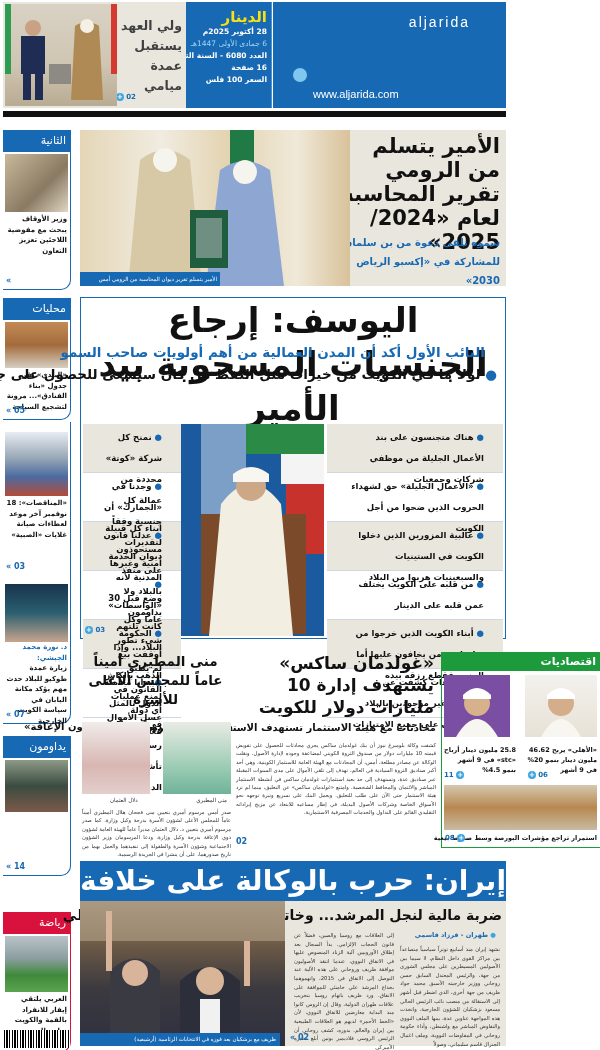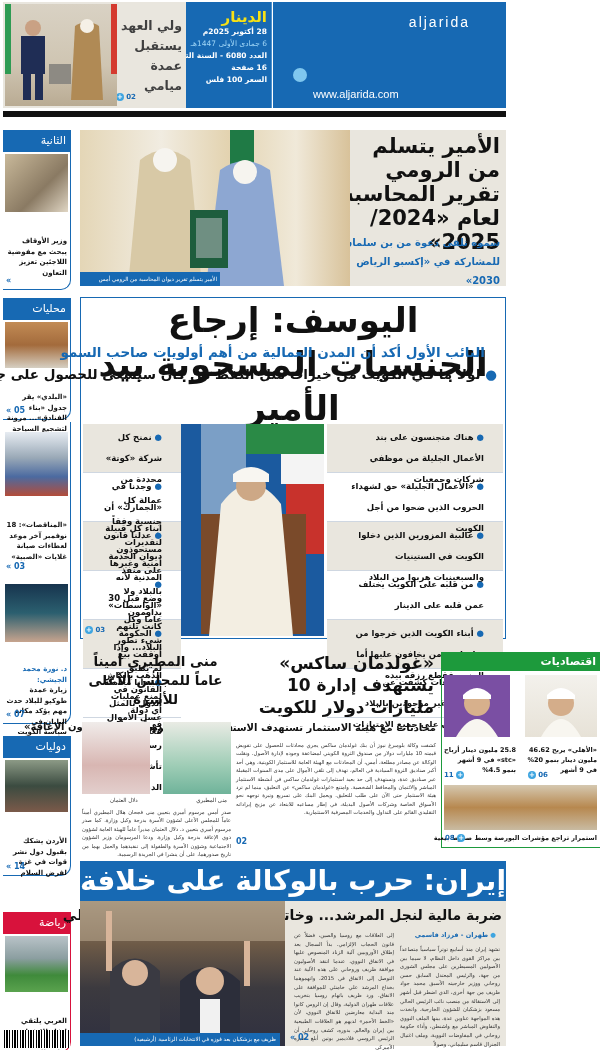--- a/index.html
+++ b/index.html
@@ -20,21 +20,21 @@
 #teaser{position:absolute;right:320px;top:0;width:183px;height:106px;background:#e9e6de}
 #teaser .txt{position:absolute;right:4px;top:14px;width:65px;font-weight:bold;color:#404040;font-size:12.5px;line-height:20px}
 #teaser .ref{position:absolute;right:50px;top:91px;font-size:7px;color:#1769b3;font-weight:bold;direction:ltr}
 #teaser .photo{position:absolute;left:2px;top:2px;width:112px;height:102px;background:linear-gradient(180deg,#d9d2c4 0%,#cfc5b2 60%,#b9ab93 100%);overflow:hidden}
 .plus{display:inline-block;width:8px;height:8px;border-radius:50%;background:#3fa5e0;color:#fff;font-size:7px;line-height:8px;text-align:center;vertical-align:middle}
 #rule{left:3px;top:111px;width:503px;height:6px;background:#111}
 
 .rail{position:absolute;left:3px;width:68px;border:1.5px solid #1769b3;border-left:none;border-top:none;border-radius:0 0 10px 0}
 .rail .hd{height:22px;background:#1769b3;color:#fff;font-weight:normal;font-size:11px;line-height:22px;padding-right:4px}
 .rail .img{height:58px;margin:2px 2px 0 2px}
-.rail .cap{font-size:7px;font-weight:bold;line-height:10.5px;padding:24px 3px 0 3px}
+.rail .cap{font-size:7px;font-weight:bold;line-height:10.5px;padding:2px 3px 0 3px}
 .rail .cap .kick{color:#1769b3;display:block}
 .rail .pg{position:absolute;left:3px;bottom:4px;color:#1769b3;font-size:8px;font-weight:bold;direction:ltr}
 
 #s1{left:80px;top:130px;width:426px;height:156px;background:#e9e6de}
 #s1 .head{position:absolute;right:6px;top:4px;width:160px;font-weight:bold;font-size:21px;line-height:24px;color:#111}
 #s1 .sub{position:absolute;right:6px;top:103px;width:165px;font-weight:bold;font-size:10px;line-height:19px;color:#1769b3}
 #s1 .ref{position:absolute;right:160px;top:138px;font-size:7px;color:#1769b3;font-weight:bold;direction:ltr}
 #s1 .photo{position:absolute;left:0;top:0;width:270px;height:156px;background:linear-gradient(90deg,#e4d6b6 0%,#f1ece1 30%,#e3d3b0 55%,#f0e9d9 80%,#d8c29a 100%);overflow:hidden}
 #s1 .cap{position:absolute;left:0;bottom:0;width:140px;height:14px;background:#1769b3;color:#fff;font-size:5.5px;line-height:14px;padding-right:3px;white-space:nowrap;overflow:hidden}
 
@@ -156,23 +156,22 @@
   <div style="position:absolute;left:3px;top:140px;color:#1769b3;font-size:8px;font-weight:bold;direction:ltr">« <span>03</span></div>
   <div class="img" style="position:absolute;top:160px;left:0;right:0;height:58px;background:linear-gradient(180deg,#17344e,#2b5f6f 50%,#c7a48e)"></div>
   <div class="cap" style="position:absolute;top:218px;left:0;right:0">
     <span class="kick">د. نورة محمد الجيشي:</span>
     <span>زيارة عمدة طوكيو للبلاد حدث مهم يؤكد مكانة اليابان في سياسة الكويت الخارجية</span>
   </div>
   <div class="pg">« <span>07</span></div>
 </div>
 
 <div class="rail" style="top:736px;height:140px">
-  <div class="hd">دوليات</div>
+  <div class="hd">يداومون</div>
   <div class="img" style="height:52px;background:linear-gradient(180deg,#8c9a86,#3b4b40 50%,#7b5a4a)"></div>
-  <div class="cap">الأردن يشكك بقبول دول نشر قوات في غزة لفرض السلام</div>
   <div class="pg">« <span>14</span></div>
 </div>
 
 <div class="rail sport" style="top:912px;height:140px">
   <div class="hd">رياضة</div>
   <div class="img" style="height:56px;background:linear-gradient(180deg,#b9c3c8,#8b9ea0 40%,#3f8a3b 70%,#5aa34e)"></div>
   <div class="cap">العربي يلتقي إيفار للانفراد بالقمة والكويت يواجه السيب للتأهل</div>
   <div class="pg">« <span>15</span></div>
 </div>
 <div id="barcode" class="abs"></div>

